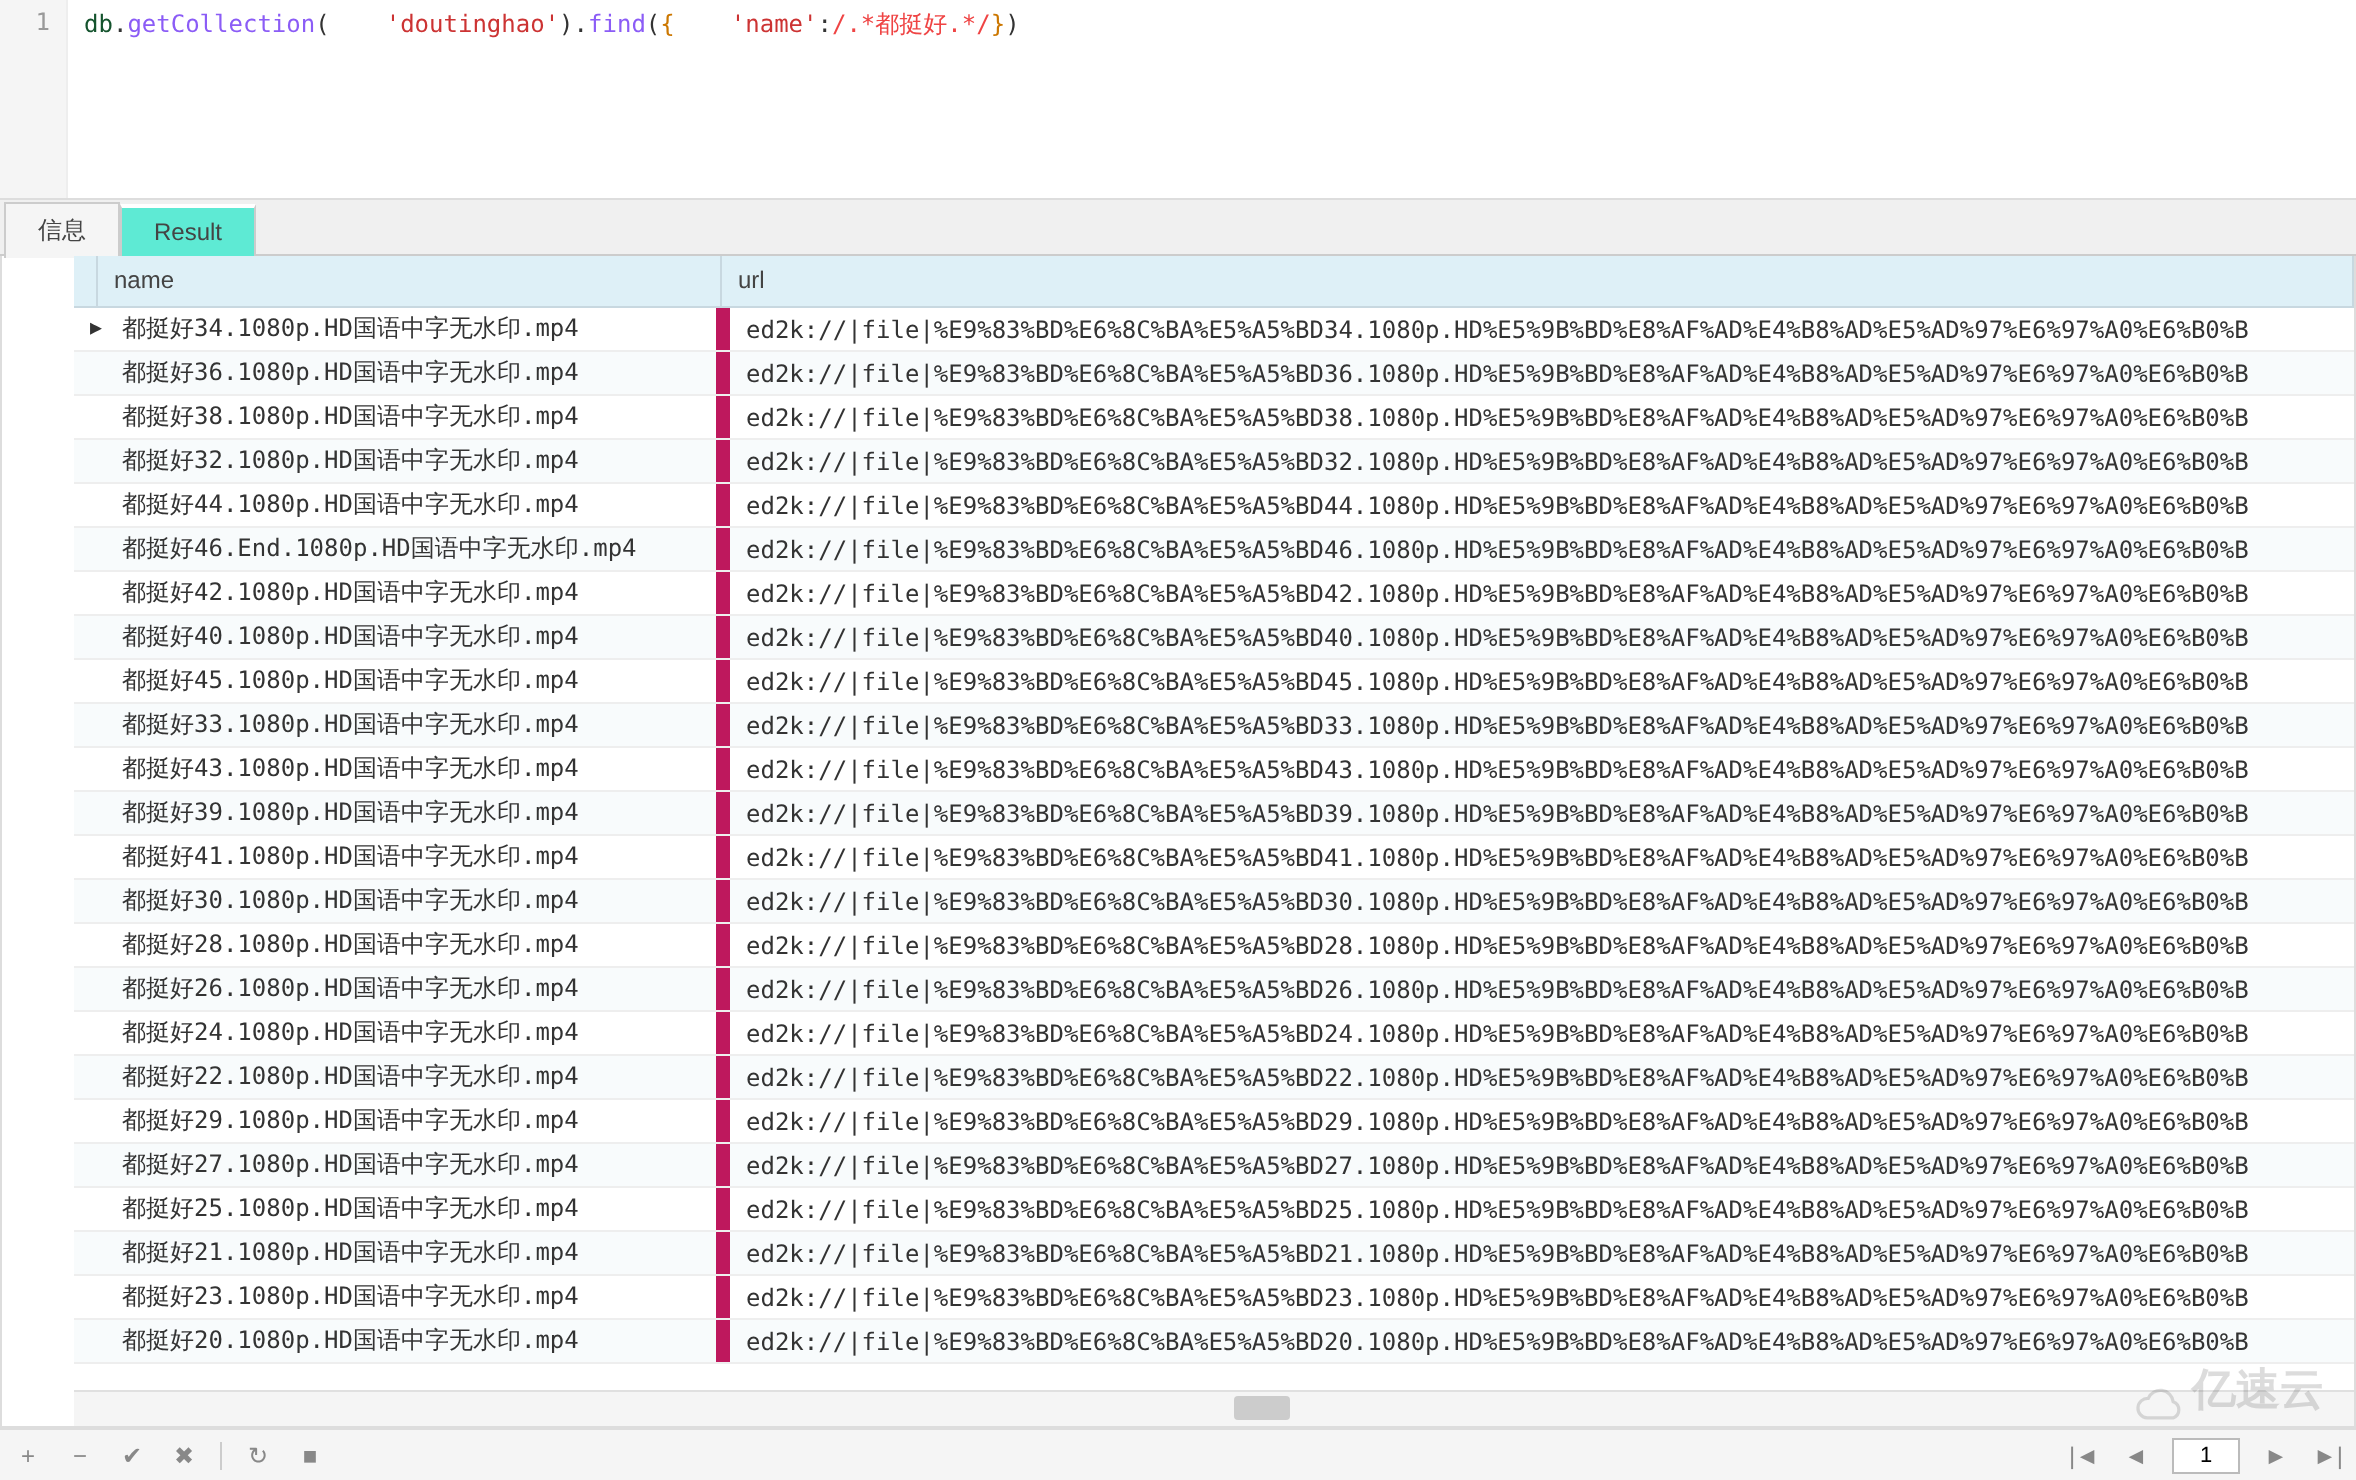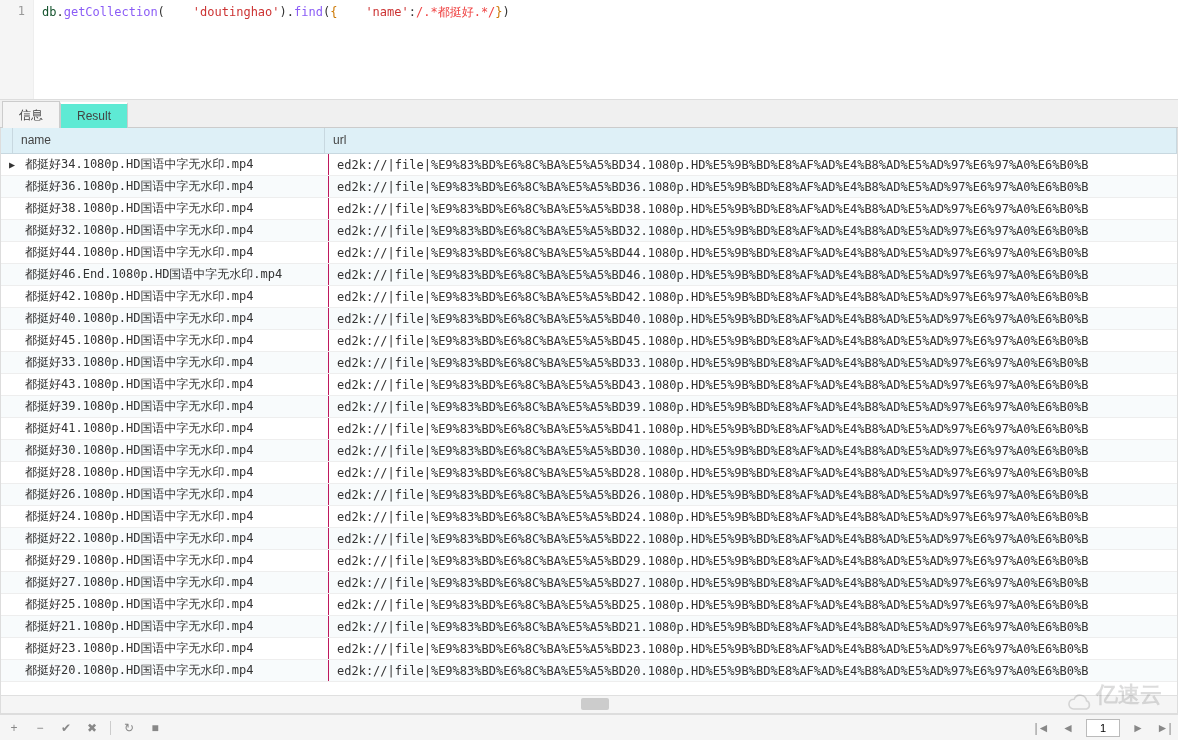--- a/index.html
+++ b/index.html
@@ -10,33 +10,33 @@
 .code { flex: 1; padding: 4px 8px; font-family: Consolas, monospace; font-size: 12px; white-space: pre; }
 .tok-keyword { color: #14532d; }
 .tok-method { color: #8b5cf6; }
 .tok-paren { color: #333; }
 .tok-string { color: #cc3333; margin-left: 28px; }
 .tok-regex { color: #ef4444; }
 .tok-brace { color: #cc7700; }
 .tabs { display: flex; border-bottom: 1px solid #ccc; background: #f0f0f0; height: 28px; padding-left: 2px; align-items: center; }
 .tab { padding: 5px 16px; border: 1px solid #ccc; border-bottom: none; background: #f5f5f5; margin-top: 3px; cursor: pointer; font-size: 12px; color: #444; }
 .tab.active { background: #5eead4; border-top: 2px solid #fff; margin-top: 2px; position: relative; z-index: 1; }
-.grid-wrap { flex: 1; display: flex; flex-direction: column; border: 1px solid #ddd; border-top: none; overflow: hidden; }
+.grid-wrap { flex: 1; display: flex; flex-direction: column; border: 1px solid #ddd; border-top: none; overflow: hidden; padding-left: 36px; }
 .grid-head { display: flex; background: #def0f7; height: 26px; border-bottom: 1px solid #c8d8e0; }
 .grid-head .col { padding: 5px 8px; color: #444; font-size: 12px; border-right: 1px solid #c8d8e0; }
 .col-marker { width: 12px; border-right: 1px solid #c8d8e0; }
 .col-name { width: 312px; }
 .col-url { flex: 1; }
 .grid-body { flex: 1; overflow-y: scroll; }
 .row { display: flex; height: 22px; border-bottom: 1px solid #eee; align-items: center; }
 .row:nth-child(odd) { background: #fff; }
 .row:nth-child(even) { background: #f8fbfc; }
 .row .cell { padding: 2px 8px; font-size: 12px; color: #333; white-space: nowrap; overflow: hidden; font-family: Consolas, "Microsoft YaHei", monospace; }
 .row .marker { width: 12px; text-align: center; color: #333; font-size: 10px; }
-.row .cname { width: 312px; border-right: 1px solid #be185d; }
+.row .cname { width: 312px; border-right: 7px solid #be185d; }
 .row .curl { flex: 1; }
 .hscroll { height: 18px; background: #f5f5f5; border-top: 1px solid #e0e0e0; position: relative; }
 .hscroll-thumb { position: absolute; left: 580px; top: 2px; width: 28px; height: 12px; background: #ccc; border-radius: 2px; }
 .footer { height: 26px; display: flex; align-items: center; justify-content: space-between; background: #f5f5f5; border-top: 1px solid #ddd; padding: 0 6px; }
 .footer-left, .footer-right { display: flex; align-items: center; gap: 10px; }
 .ftr-btn { width: 16px; height: 16px; display: flex; align-items: center; justify-content: center; color: #888; cursor: pointer; font-size: 12px; }
 .ftr-sep { width: 1px; height: 14px; background: #ccc; }
 .page-input { width: 34px; height: 18px; border: 1px solid #bbb; text-align: center; font-size: 11px; background: #fff; }
 .watermark { position: absolute; right: 16px; bottom: 30px; opacity: 0.18; font-size: 22px; font-weight: bold; color: #444; display: flex; align-items: flex-end; gap: 4px; pointer-events: none; }
 .watermark-icon { width: 26px; height: 18px; }

